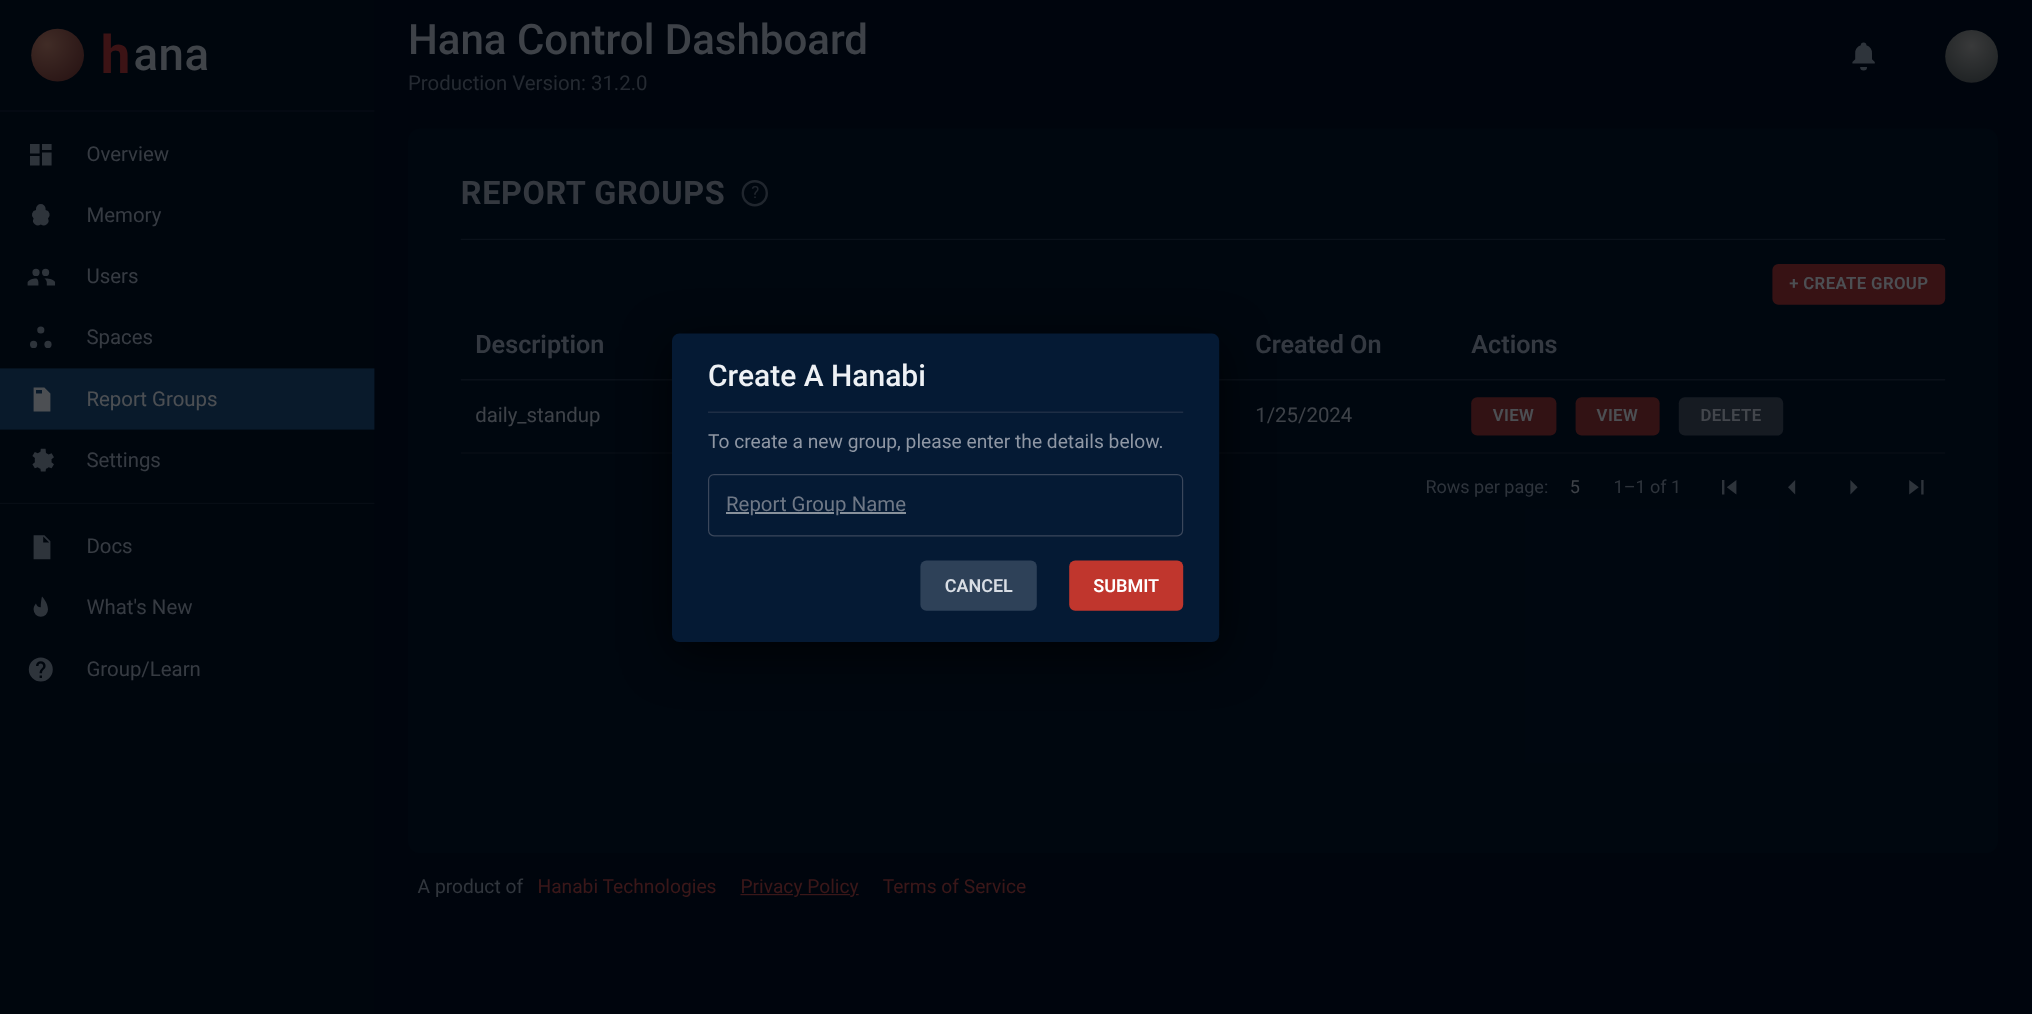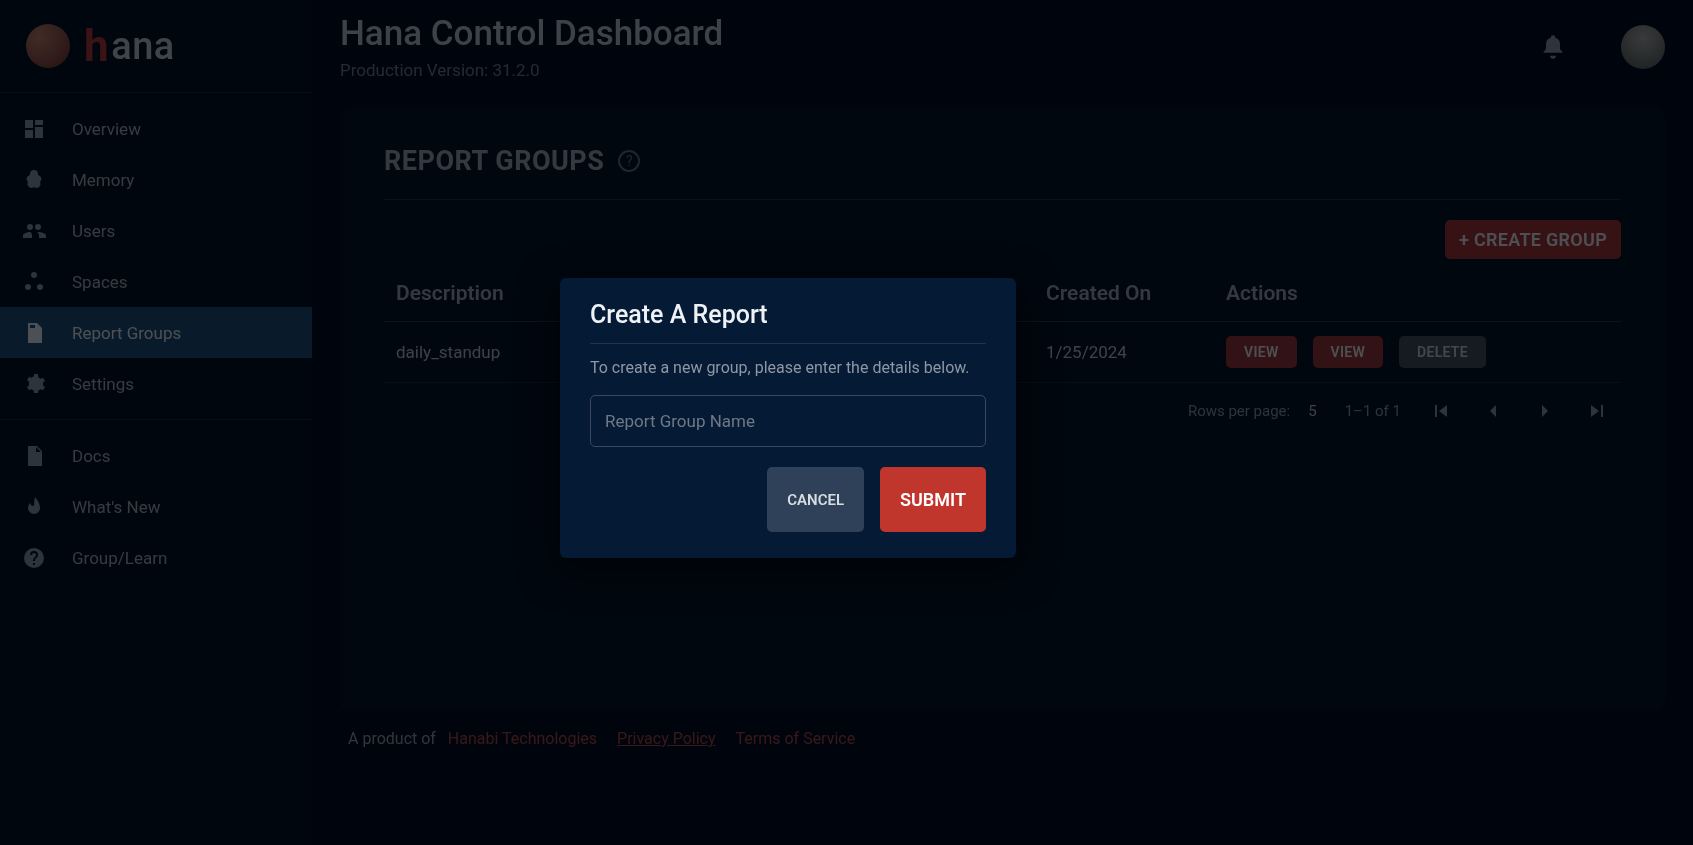--- a/index.html
+++ b/index.html
@@ -31,21 +31,21 @@
 .user-avatar { width:44px; height:44px; border-radius:50%; background:radial-gradient(circle at 50% 30%, #bfb8ad, #5a5d55); cursor:pointer; }
 
 
 .content { flex:1; padding:14px 28px 0 28px; }
 .card { background:#010e1d; border-radius:10px; padding:38px 44px; height:604px; position:relative; }
 .card-header { display:flex; align-items:center; gap:14px; border-bottom:1px solid #233042; padding-bottom:22px; }
 .card-title { font-size:27px; font-weight:700; color:#adb3bd; letter-spacing:.5px; }
 .help-badge { width:22px; height:22px; border:2px solid #6d7682; border-radius:50%; color:#6d7682; font-size:14px; display:flex; align-items:center; justify-content:center; cursor:pointer; }
 
 .create-row { display:flex; justify-content:flex-end; padding:20px 0 22px 0; }
-.btn-create { background:#b8342d; color:#fff; font-size:18px; font-weight:600; padding:9px 14px; border:none; border-radius:5px; cursor:pointer; letter-spacing:.3px; }
+.btn-create { background:#b8342d; color:#fff; font-size:14px; font-weight:600; padding:9px 14px; border:none; border-radius:5px; cursor:pointer; letter-spacing:.3px; }
 
 .table { width:100%; }
 .thead { display:flex; border-bottom:1px solid #2d3746; padding:0 12px 16px 12px; }
 .th { font-size:21px; font-weight:600; color:#b0b6c1; }
 .col-desc { flex:0 0 650px; }
 .col-created { flex:0 0 180px; }
 .col-actions { flex:1; }
 .tbody {}
 .trow { display:flex; align-items:center; border-bottom:1px solid #1d2736; padding:14px 12px; }
 .td { font-size:17px; color:#cfd3da; }
@@ -61,25 +61,25 @@
 
 .footer { padding:18px 0 0 8px; font-size:16px; color:#a4aab4; }
 .footer a { color:#c1443c; text-decoration:none; margin:0 8px; }
 .footer a.uline { text-decoration:underline; }
 
 
 .scrim { position:absolute; inset:0; background:rgba(0,4,10,.7); z-index:10; }
 .modal { position:absolute; z-index:20; left:560px; top:278px; width:456px; background:#051a34; border-radius:6px; padding:22px 30px 26px 30px; box-shadow:0 10px 40px rgba(0,0,0,.7); }
 .modal-title { font-size:25px; font-weight:500; color:#eef1f5; padding-bottom:14px; border-bottom:1px solid #26344a; }
 .modal-desc { font-size:16px; color:#8f97a4; padding:14px 0 18px 0; }
-.modal-input { width:100%; height:52px; background:transparent; border:1px solid #3b475b; border-radius:5px; padding:0 14px; color:#e0e0e0; font-size:17px; outline:none; }
+.modal-input { width:100%; height:52px; background:transparent; border:1px solid #3b475b; border-radius:5px; padding:0 14px; color:#e0e0e0; font-size:17px; outline:none;text-decoration:underline; }
 .modal-input::placeholder { color:#6f7886; }
-.modal-actions { display:flex; justify-content:flex-end; gap:16px; padding-top:20px; }
+.modal-actions { display:flex; justify-content:flex-end; gap:27px; padding-top:20px; }
 .btn-cancel { background:#2e4158; color:#d8dde4; font-size:15px; font-weight:600; border:none; padding:11px 20px; border-radius:5px; cursor:pointer; }
-.btn-submit { background:#c0362d; color:#fff; font-size:18px; font-weight:600; border:none; padding:22px 20px; border-radius:5px; cursor:pointer; }
+.btn-submit { background:#c0362d; color:#fff; font-size:15px; font-weight:600; border:none; padding:12px 20px; border-radius:5px; cursor:pointer; }
 </style>
 </head>
 <body>
 
 <div class="app">
 
   <aside class="sidebar">
     <div class="brand">
       <div class="brand-avatar"></div>
       <div class="brand-logo">
@@ -234,21 +234,21 @@
         <span>A product of </span>
         <a href="#">Hanabi Technologies</a>
         <a href="#" class="uline">Privacy Policy</a>
         <a href="#">Terms of Service</a>
       </div>
     </div>
   </main>
 
   <div class="scrim"></div>
   <div class="modal">
-    <div class="modal-title">Create A Report</div>
+    <div class="modal-title">Create A Hanabi</div>
     <div class="modal-desc">To create a new group, please enter the details below.</div>
     <input class="modal-input" type="text" placeholder="Report Group Name" style="">
     <div class="modal-actions">
       <button class="btn-cancel">CANCEL</button>
       <button class="btn-submit">SUBMIT</button>
     </div>
   </div>
 
 </div>
 

